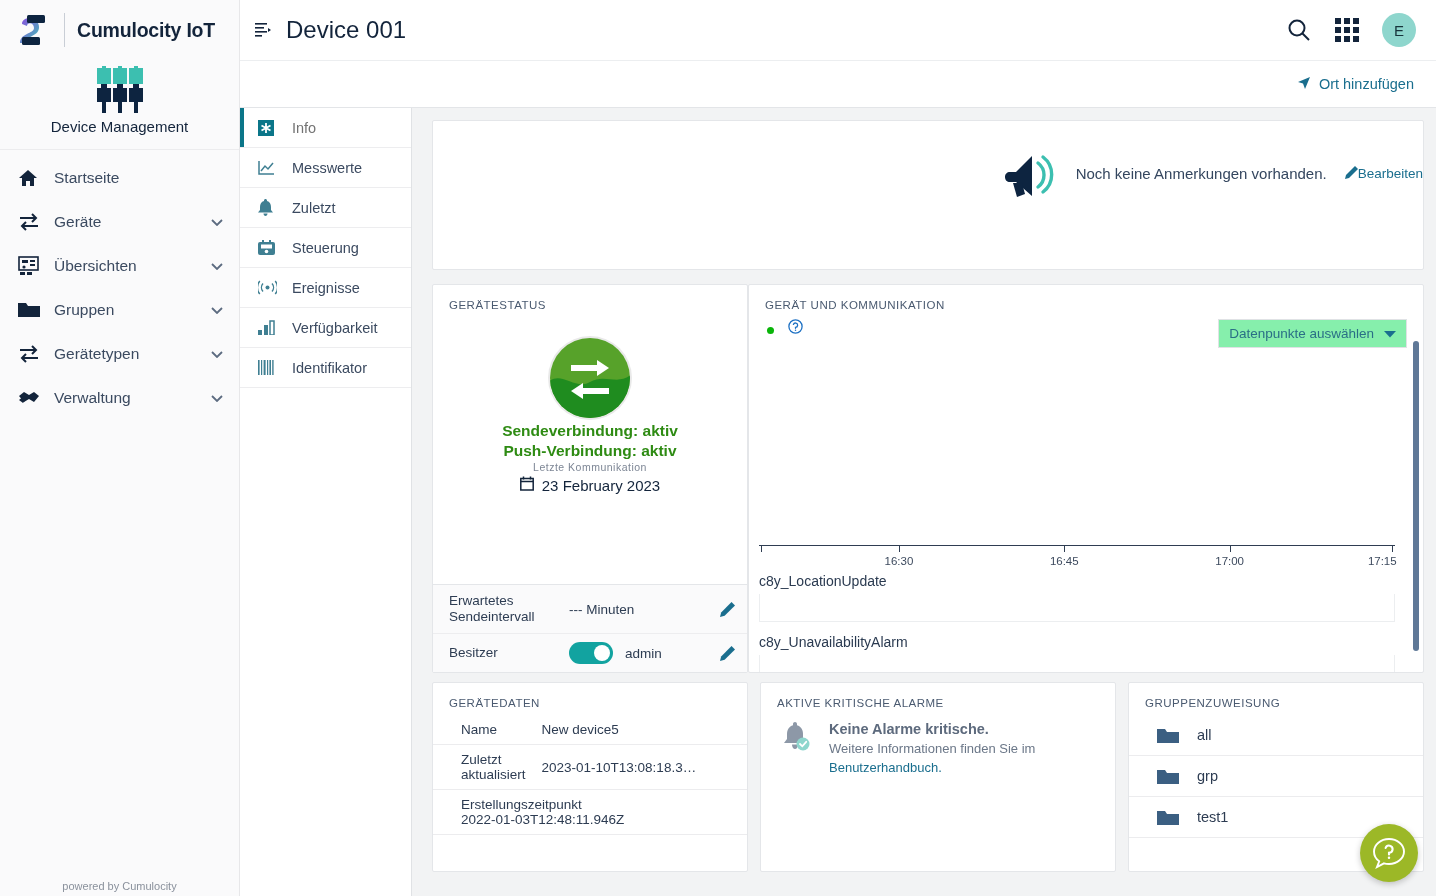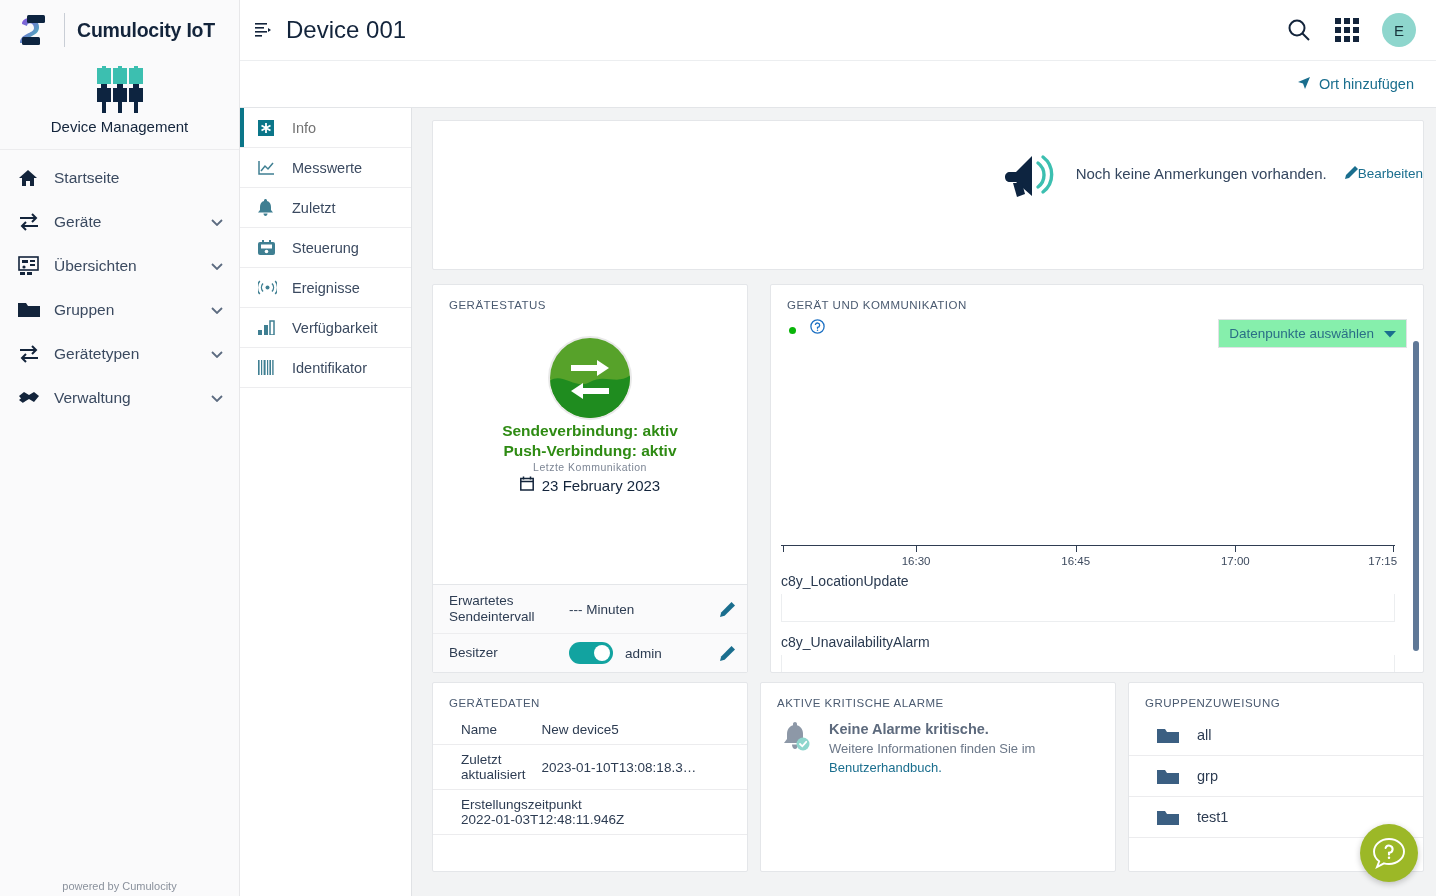--- a/index.html
+++ b/index.html
@@ -90,21 +90,21 @@
   .card-title {
     font-size: 11.5px; letter-spacing: 0.5px; color: #4a5a70;
     padding: 14px 16px 6px; text-transform: uppercase;
   }
 
   .banner { height: 150px; display: flex; align-items: flex-start; padding: 30px 0 0 22px; justify-content: flex-end; }
   .banner-txt { margin-left: 16px; display: flex; align-items: center; gap: 18px; padding-top: 14px; }
   .banner-msg { font-size: 15px; color: #34465f; }
   .edit-link { display: flex; align-items: center; gap: 0; color: #1a6e8e; font-size: 13.5px; cursor: pointer; }
 
-  .row2 { display: flex; gap: 22px; margin-top: 14px; }
+  .row2 { display: flex; margin-top: 14px; }
   .status-card { width: 316px; flex: none; display: flex; flex-direction: column; height: 389px; }
   .status-main { flex: 1; display: flex; flex-direction: column; align-items: center; }
   .status-circle { margin-top: 18px; }
   .status-line { font-size: 15.5px; color: #2e8b13; font-weight: bold; line-height: 20px; }
   .status-sub { font-size: 10.5px; letter-spacing: 0.5px; color: #7d8695; margin-top: 0; }
   .status-date { font-size: 15px; color: #13243b; margin-top: 3px; display: flex; align-items: center; gap: 8px; }
 
   .status-foot { background: #fafafb; border-top: 1px solid #e4e6e9; }
   .foot-row {
     display: flex; align-items: center; padding: 8px 12px 8px 16px;

